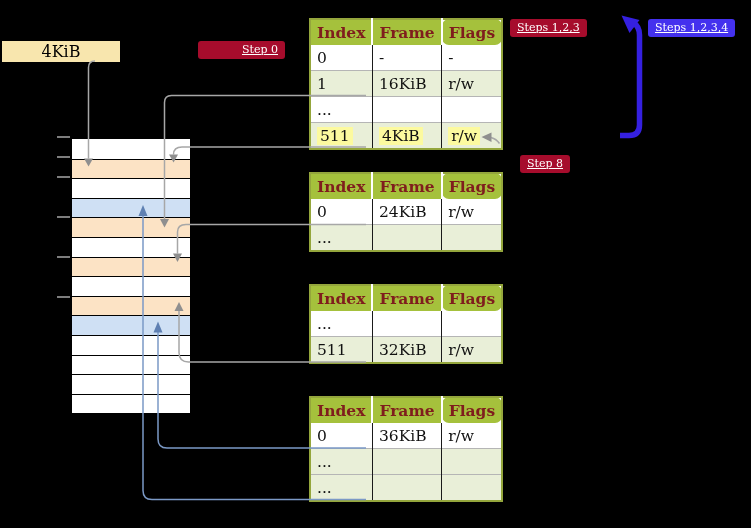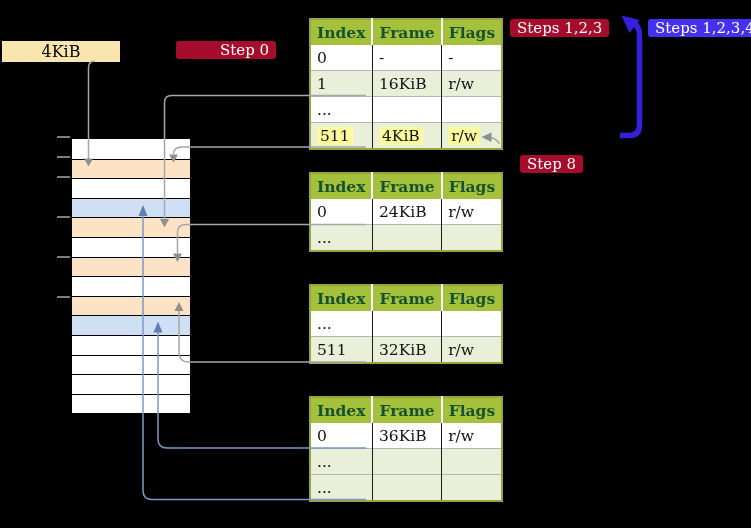--- a/index.html
+++ b/index.html
@@ -8,49 +8,49 @@
     font-family:"DejaVu Serif", "Liberation Serif", serif; overflow:hidden;
   }
   
   .sizebox {
     position:absolute; left:2px; top:41px; width:118px; height:21px;
     background:#f8e6ae; color:#000; font-size:16px; text-align:center; line-height:21px;
   }
   
   .badge {
     position:absolute; height:18px; line-height:18px; padding:0 7px;
-    border-radius:3px; color:#fff; font-size:15px; white-space:nowrap;
+    border-radius:3px; color:#fff; font-size:11px; white-space:nowrap;text-decoration:underline;
   }
   .badge.red  { background:#a60c2c; }
   .badge.blue { background:#4431ee; }
-  .b-step0     { left:176px; top:41px;padding-left:44px; }
+  .b-step0     { left:198px; top:41px;padding-left:44px; }
   .b-steps123  { left:510px; top:19px; }
   .b-steps1234 { left:648px; top:19px; }
   .b-step4     { left:520px; top:155px; }
   
   .memcol {
     position:absolute; left:71px; top:138px; width:118px;
     border:1px solid #000; background:#fff;
   }
   .mrow { height:19.6px; border-top:1px solid #000; box-sizing:border-box; }
   .mrow:first-child { border-top:none; }
   .mrow[data-color="white"]  { background:#ffffff; }
   .mrow[data-color="orange"] { background:#fce3c5; }
   .mrow[data-color="blue"]   { background:#cfe0f4; }
   .tick { position:absolute; left:57px; width:13px; height:2px; background:#7d7d7d; }
   
   .ptable {
     position:absolute; left:309px; border-collapse:collapse;
     background:#fff; border:2px solid #94a63c; font-size:15.5px; color:#111;
   }
   .ptable th {
-    background:#a5c13c; color:#14532d; font-weight:bold; text-align:left;
+    background:#a5c13c; color:#7f1d1d; font-weight:bold; text-align:left;
     padding:3px 6px; border-right:2px solid #fff; height:19px; font-size:15.5px;
   }
-  .ptable th:last-child { border-right:none; }
+  .ptable th:last-child { border-right:none;border-radius:7px; }
   .ptable td {
     padding:2px 6px; height:21px;
     border-right:1px solid #1a1a1a; border-top:1px solid #b5b5b5;
   }
   .ptable td:last-child { border-right:none; }
   .ptable tbody tr:first-child td { border-top:none; }
   .ptable tr.alt td { background:#e9efd8; }
   .ptable mark { background:#fcfa9f; color:#111; padding:0 3px; }
   .t1 { top:18px; }  .t2 { top:172px; }  .t3 { top:284px; }  .t4 { top:396px; }
   .ptable col.c-index { width:55px; } .ptable col.c-frame { width:60px; } .ptable col.c-flags { width:50px; }

